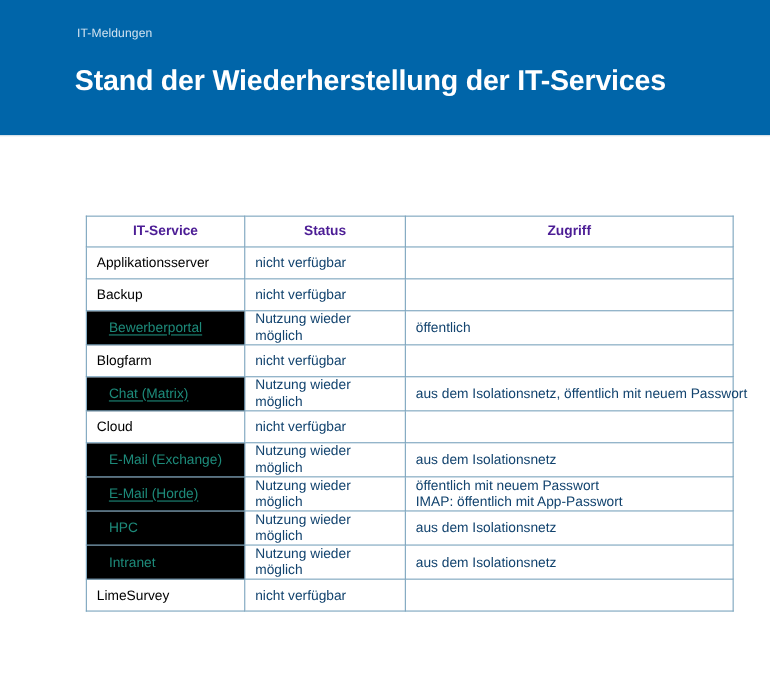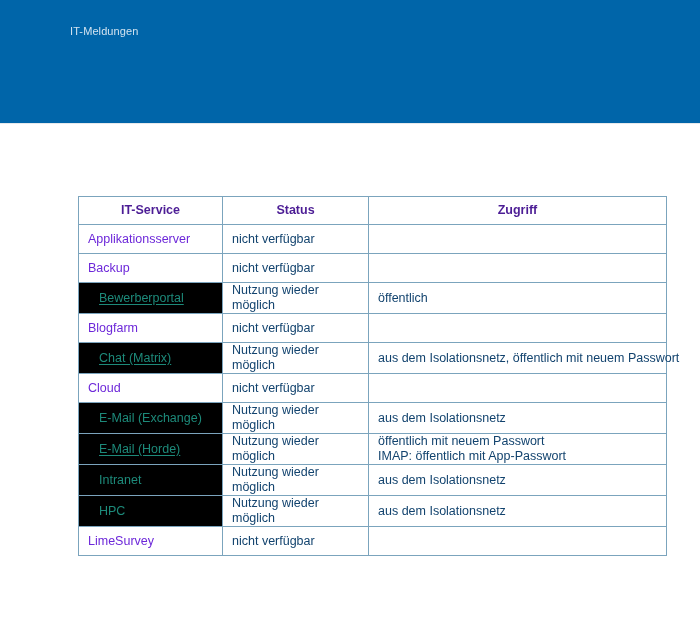--- a/index.html
+++ b/index.html
@@ -109,21 +109,21 @@
 
   
   table.status-table td.service.avail {
     background: #000000;
     color: #1d8a7a;
     padding-left: 20px;
   }
 
   table.status-table td.service.unavail {
     background: #ffffff;
-    color: #6d28d9;
+    color: #000000;
     margin-top: 48px;
   }
 
   td.service .svc-link {
     color: #1d8a7a;
     text-decoration: underline;
     text-underline-offset: 2px;
     cursor: pointer;
   }
 
@@ -144,20 +144,21 @@
     white-space: nowrap;
   }
 </style>
 </head>
 <body>
 
 <div id="page">
 
   <div class="header-banner">
     <div class="breadcrumb">IT-Meldungen</div>
+    <h1 class="page-title">Stand der Wiederherstellung der IT-Services</h1>
   </div>
 
   <div class="header-rule"></div>
 
   <div class="table-wrap">
     <table class="status-table">
       <colgroup>
         <col class="c1">
           <col class="c2">
           <col class="c3">
@@ -204,26 +205,26 @@
             <td class="service avail"><span class="svc-plain">E-Mail (Exchange)</span></td>
             <td class="status">Nutzung wieder möglich</td>
             <td class="access"><span>aus dem Isolationsnetz</span></td>
           </tr>
           <tr class="tall">
             <td class="service avail"><span class="svc-link">E-Mail (Horde)</span></td>
             <td class="status">Nutzung wieder möglich</td>
             <td class="access"><span>öffentlich mit neuem Passwort</span><span class="line2">IMAP: öffentlich mit App-Passwort</span></td>
           </tr>
           <tr>
+            <td class="service avail"><span class="svc-plain">HPC</span></td>
+            <td class="status">Nutzung wieder möglich</td>
+            <td class="access"><span>aus dem Isolationsnetz</span></td>
+          </tr>
+          <tr>
             <td class="service avail"><span class="svc-plain">Intranet</span></td>
-            <td class="status">Nutzung wieder möglich</td>
-            <td class="access"><span>aus dem Isolationsnetz</span></td>
-          </tr>
-          <tr>
-            <td class="service avail"><span class="svc-plain">HPC</span></td>
             <td class="status">Nutzung wieder möglich</td>
             <td class="access"><span>aus dem Isolationsnetz</span></td>
           </tr>
           <tr>
             <td class="service unavail"><span class="svc-plain">LimeSurvey</span></td>
             <td class="status">nicht verfügbar</td>
             <td class="access"><span></span></td>
           </tr>
         </tbody>
     </table>

